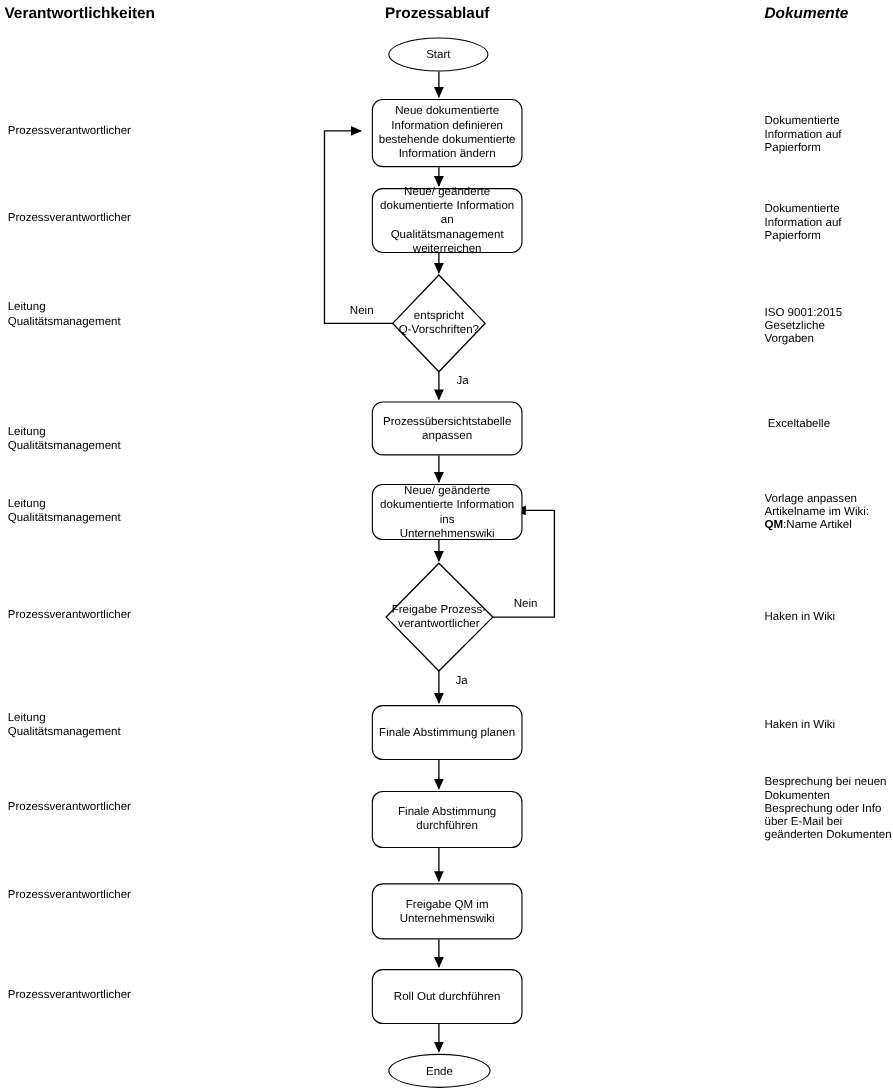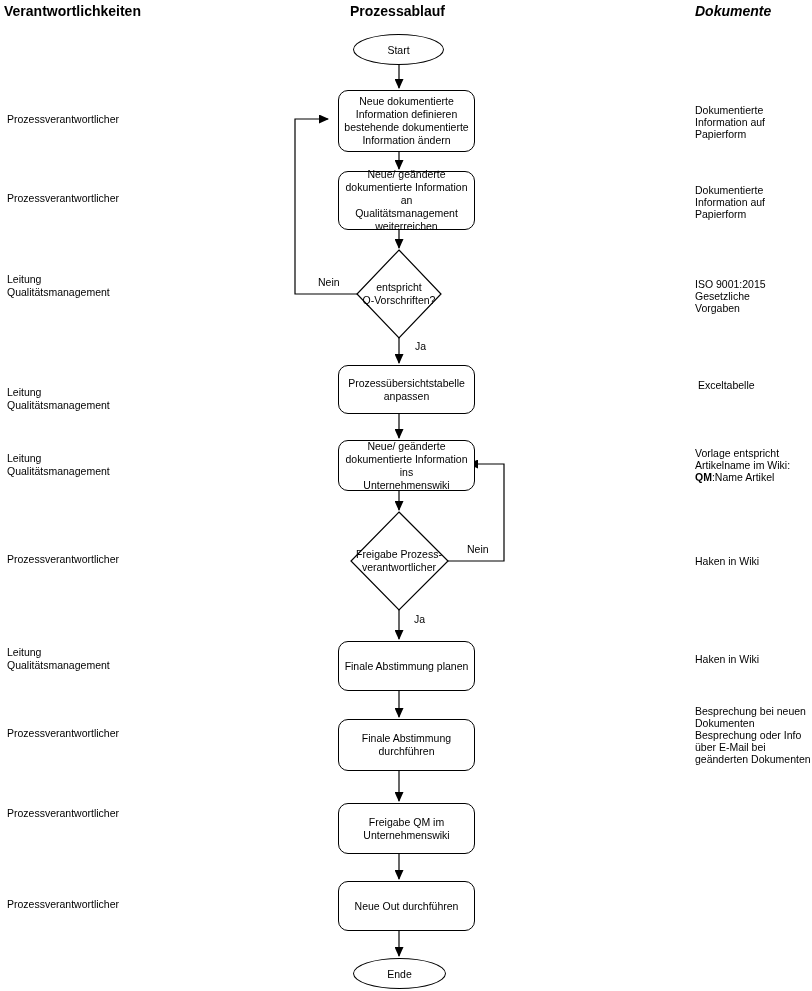--- a/index.html
+++ b/index.html
@@ -70,21 +70,21 @@
   <div class="pbox" style="top:365px;height:49px;">Prozessübersichtstabelle
 anpassen</div>
   <div class="pbox" style="top:440px;height:51px;">Neue/ geänderte
 dokumentierte Information ins
 Unternehmenswiki</div>
   <div class="pbox" style="top:719px;height:52px;">Finale Abstimmung
 durchführen</div>
   <div class="pbox" style="top:641px;height:50px;">Finale Abstimmung planen</div>
   <div class="pbox" style="top:803px;height:51px;">Freigabe QM im
 Unternehmenswiki</div>
-  <div class="pbox" style="top:881px;height:50px;">Neue Out durchführen</div>
+  <div class="pbox" style="top:881px;height:50px;">Roll Out durchführen</div>
 
   <div class="dtext" style="left:334px;top:268px;">entspricht
 Q-Vorschriften?</div>
   <div class="dtext" style="left:334px;top:535px;">Freigabe Prozess-
 verantwortlicher</div>
 
   <div class="elabel" style="left:318px;top:276px;">Nein</div>
   <div class="elabel" style="left:415px;top:340px;">Ja</div>
   <div class="elabel" style="left:467px;top:543px;">Nein</div>
   <div class="elabel" style="left:414px;top:613px;">Ja</div>
@@ -107,21 +107,21 @@
   <div class="lbl doc" style="top:104px;">Dokumentierte
 Information auf
 Papierform</div>
   <div class="lbl doc" style="top:184px;">Dokumentierte
 Information auf
 Papierform</div>
   <div class="lbl doc" style="top:278px;">ISO 9001:2015
 Gesetzliche
 Vorgaben</div>
   <div class="lbl doc" style="top:379px;left:698px;">Exceltabelle</div>
-  <div class="lbl doc" style="top:447px;"><span>Vorlage entspricht
+  <div class="lbl doc" style="top:447px;"><span>Vorlage anpassen
 Artikelname im Wiki:
 </span><b>QM</b><span>:Name Artikel</span></div>
   <div class="lbl doc" style="top:555px;">Haken in Wiki</div>
   <div class="lbl doc" style="top:653px;">Haken in Wiki</div>
   <div class="lbl doc" style="top:705px;">Besprechung bei neuen
 Dokumenten
 Besprechung oder Info
 über E-Mail bei
 geänderten Dokumenten</div>
 

